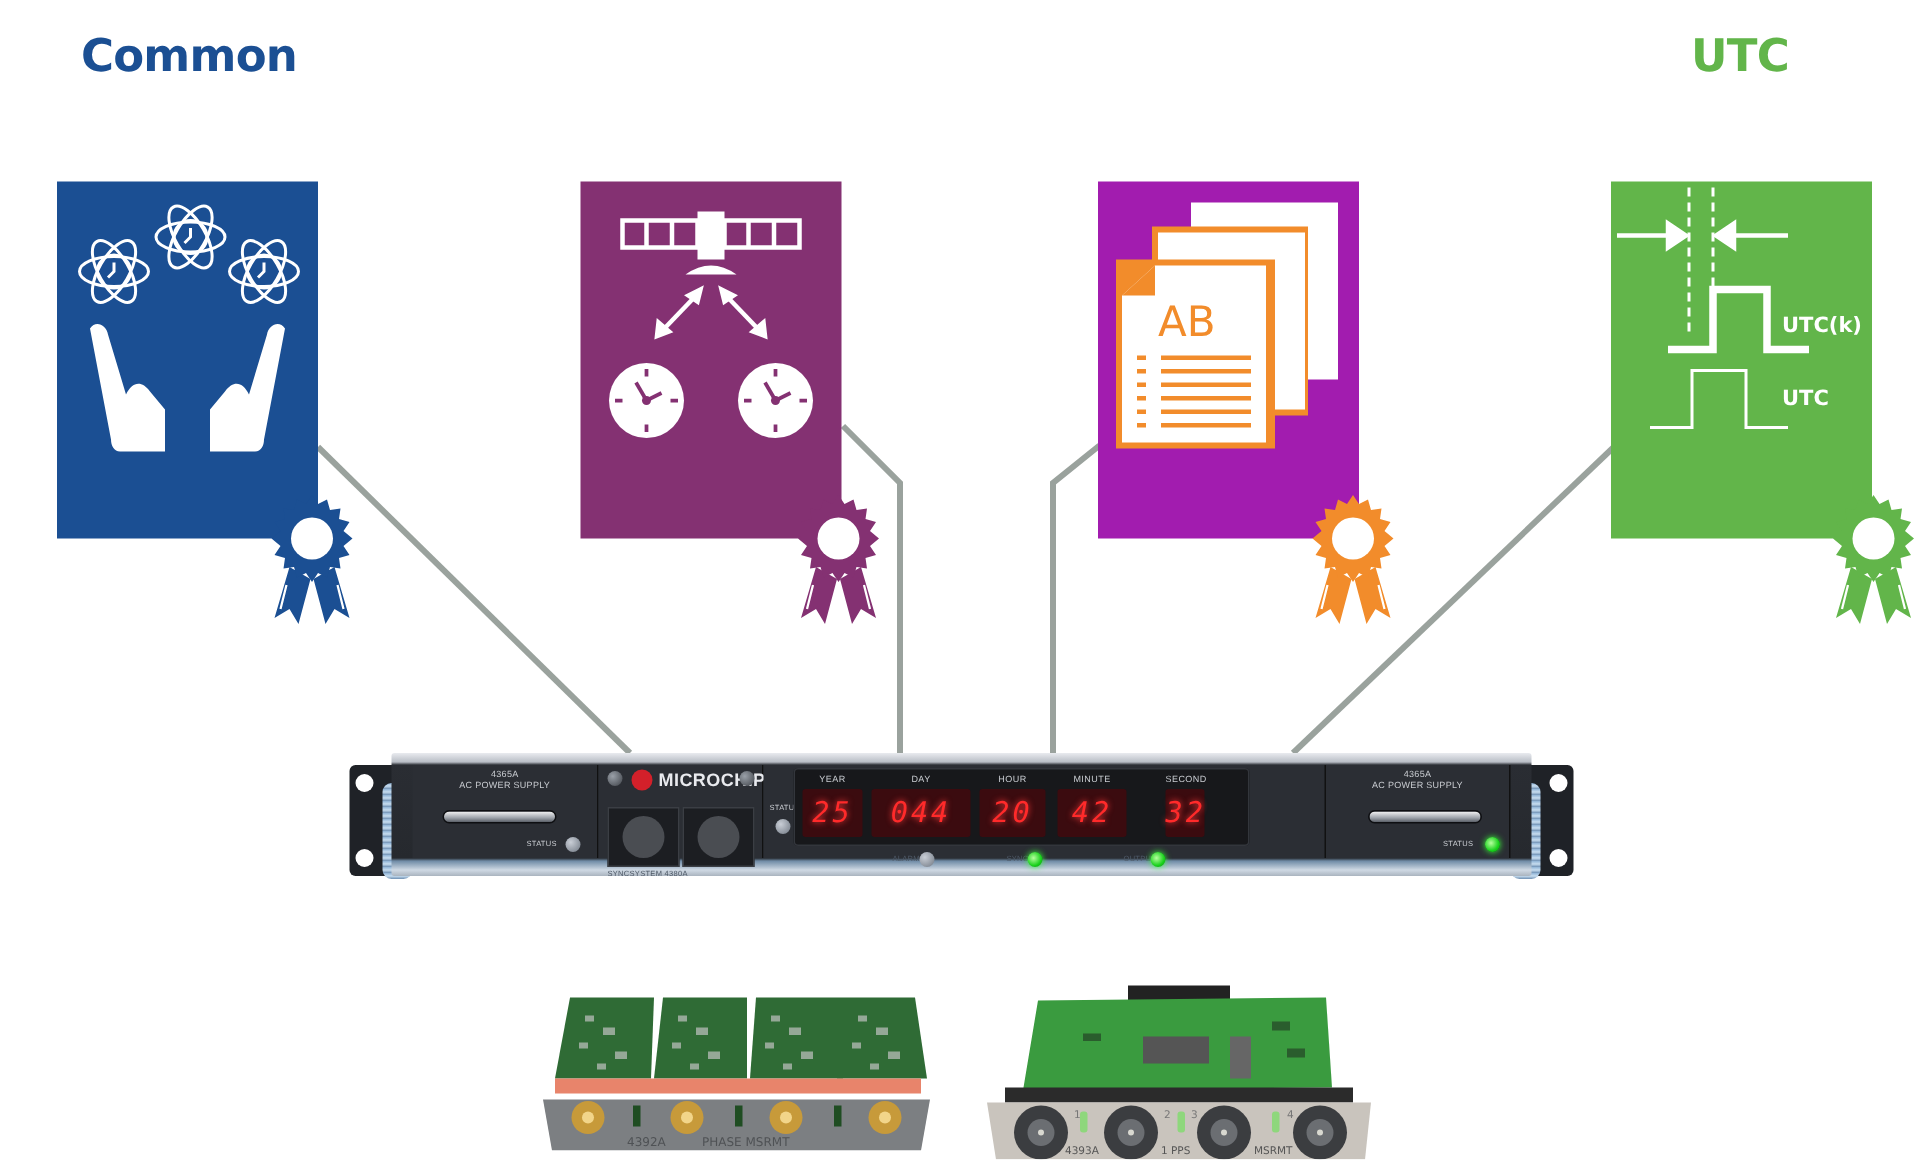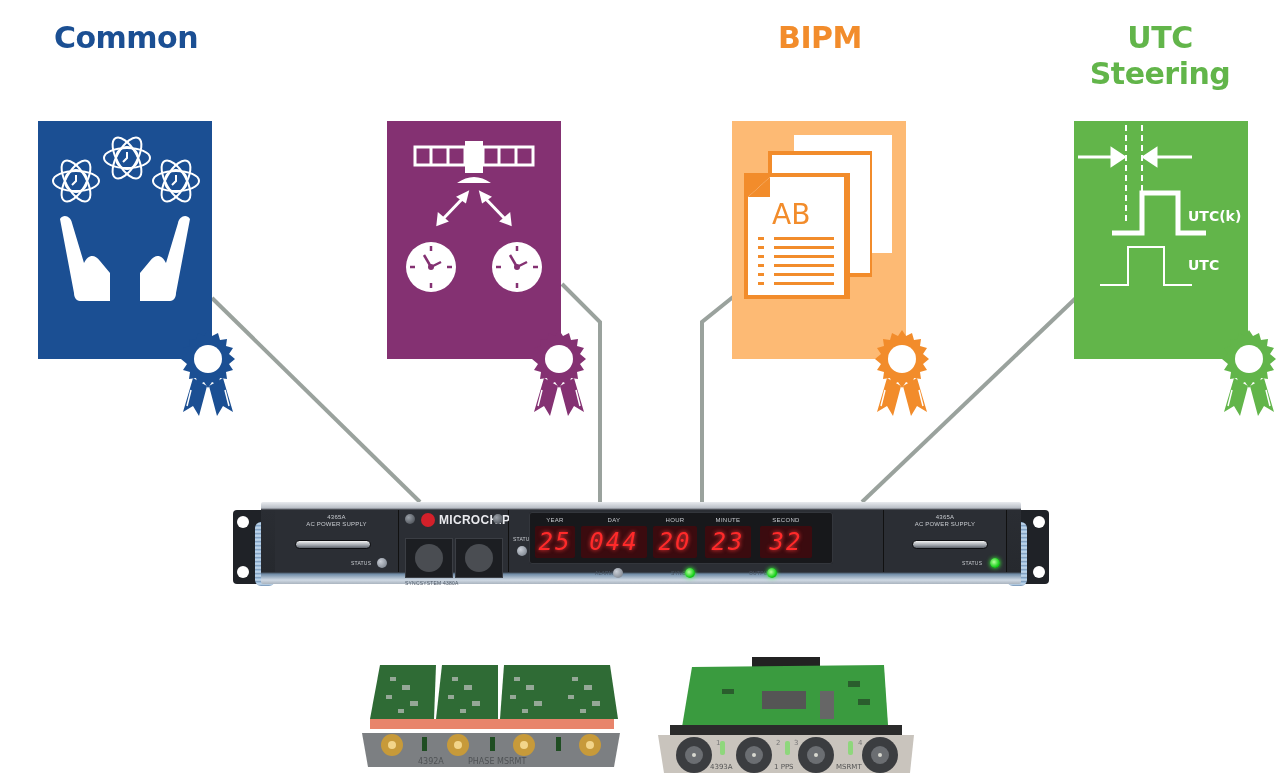--- a/index.html
+++ b/index.html
@@ -27,39 +27,37 @@
   .led.green { background: radial-gradient(circle at 40% 40%, #b6ff9e, #18d11b 60%, #0c8d10); box-shadow: 0 0 4px #3aff3a; }
   .tiny { position: absolute; color: #c9ccd1; font-size: 5px; line-height: 6px; letter-spacing: 0.2px; }
   .logo { position: absolute; display: flex; align-items: center; gap: 4px; color: #e9eaee; font-size: 12px; font-weight: bold; letter-spacing: 0.3px; }
   .logo-mark { width: 14px; height: 14px; border-radius: 50%; background: #d3202a; position: relative; }
   .fan { position: absolute; top: 28px; width: 48px; height: 40px; background: #1c1e22; border: 1px solid #3b3e44; }
   .fan::after { content: ""; position: absolute; left: 9px; top: 5px; width: 28px; height: 28px; border-radius: 50%; background: #4a4d52; }
   .screw { position: absolute; width: 10px; height: 10px; border-radius: 50%; background: radial-gradient(circle at 35% 35%, #9aa0a8, #3d4147); }
   .display { position: absolute; left: 292px; top: 10px; width: 304px; height: 52px; background: #17181b; border-radius: 3px; box-shadow: inset 0 0 0 1px #33363c; }
   .digit-group { position: absolute; top: 4px; text-align: center; }
   .digit-label { color: #c8cbd0; font-size: 6px; line-height: 8px; letter-spacing: 0.3px; }
-  .digit-box { margin-top: 2px; height: 32px; background: #3b0b0f; border-radius: 2px; color: #ff2a2a; font-family: "DejaVu Sans Mono", monospace; font-size: 24px; line-height: 32px; font-style: italic; text-shadow: 0 0 4px #ff3b3b; letter-spacing: 2px; }
+  .digit-box { margin-top: 2px; height: 32px; background: #3b0b0f; border-radius: 2px; color: #ff2a2a; font-family: "DejaVu Sans Mono", monospace; font-size: 19px; line-height: 32px; font-style: italic; text-shadow: 0 0 4px #ff3b3b; letter-spacing: 2px; }
 
   
   .card { position: absolute; }
 </style>
 </head>
 <body>
 
 <div class="title" style="left:14px; top:20px; width:224px; color:#1b4f93;">
   <div>Common</div>
 </div>
 <div class="title" style="left:362px; top:20px; width:224px; color:#843172;">
 </div>
 <div class="title" style="left:708px; top:20px; width:224px; color:#f28c2b;">
-  <div>BIPM</div>
 </div>
 <div class="title" style="left:1048px; top:20px; width:224px; color:#62b54a;">
   <div>UTC</div>
-  <div>Steering</div>
 </div>
 
 <svg class="connectors" viewBox="0 0 1280 773">
   <polyline points="212,298 420,502" fill="none" stroke="#9aa29d" stroke-width="4"></polyline>
   <polyline points="562,284 600,322 600,502" fill="none" stroke="#9aa29d" stroke-width="4"></polyline>
   <polyline points="733,297 702,322 702,502" fill="none" stroke="#9aa29d" stroke-width="4"></polyline>
   <polyline points="1078,296 862,502" fill="none" stroke="#9aa29d" stroke-width="4"></polyline>
 </svg>
 
 <div class="panel" style="left:38px; top:121px; background:#1b4f93;">
@@ -149,21 +147,21 @@
 <svg class="badge" style="left:528px; top:328px;" viewBox="0 0 62 92">
   <g fill="#843172">
     <path d="M16,50 L6,84 L16,78 L22,88 L30,58 Z"></path>
     <path d="M46,50 L56,84 L46,78 L40,88 L32,58 Z"></path>
     <polygon points="31,2 35,8 41,5 43,12 50,11 49,18 56,20 52,26 58,31 52,36 56,42 49,44 50,51 43,50 41,57 35,54 31,60 27,54 21,57 19,50 12,51 13,44 6,42 10,36 4,31 10,26 6,20 13,18 12,11 19,12 21,5 27,8"></polygon>
   </g>
   <circle cx="31" cy="31" r="14" fill="#fff"></circle>
   <path d="M14,62 L10,78 M48,62 L52,78" stroke="#fff" stroke-width="1.5"></path>
 </svg>
 
-<div class="panel" style="left:732px; top:121px; background:#fdba74;">
+<div class="panel" style="left:732px; top:121px; background:#a21caf;">
   <svg width="174" height="238" viewBox="0 0 174 238">
     <rect x="62" y="14" width="98" height="118" fill="#fff"></rect>
     <rect x="36" y="30" width="104" height="126" fill="#f28c2b"></rect>
     <rect x="40" y="34" width="98" height="118" fill="#fff"></rect>
     <rect x="12" y="52" width="106" height="126" fill="#f28c2b"></rect>
     <path d="M16,76 L38,56 L112,56 L112,174 L16,174 Z" fill="#fff"></path>
     <path d="M16,76 L38,76 L38,56 Z" fill="#f28c2b"></path>
     <text x="40" y="103" fill="#f28c2b" font-size="28" font-family="DejaVu Sans, sans-serif">AB</text>
     <g fill="#f28c2b">
       <rect x="26" y="116" width="6" height="3"></rect>
@@ -264,23 +262,23 @@
       <div class="digit-group" style="left:52px; width:66px;">
         <div class="digit-label">DAY</div>
         <div class="digit-box">044</div>
       </div>
       <div class="digit-group" style="left:124px; width:44px;">
         <div class="digit-label">HOUR</div>
         <div class="digit-box">20</div>
       </div>
       <div class="digit-group" style="left:176px; width:46px;">
         <div class="digit-label">MINUTE</div>
-        <div class="digit-box">23</div>
-      </div>
-      <div class="digit-group" style="left:231px; width:52px;">
+        <div class="digit-box">42</div>
+      </div>
+      <div class="digit-group" style="left:248px; width:26px;">
         <div class="digit-label">SECOND</div>
         <div class="digit-box">32</div>
       </div>
     </div>
     <div class="tiny" style="left:334px; top:68px; color:#4d5866;">ALARM</div>
     <div class="led off" style="left:352px; top:66px;"></div>
     <div class="tiny" style="left:410px; top:68px; color:#4d5866;">SYNC</div>
     <div class="led green" style="left:424px; top:66px;"></div>
     <div class="tiny" style="left:488px; top:68px; color:#4d5866;">OUTPUTS</div>
     <div class="led green" style="left:506px; top:66px;"></div>

